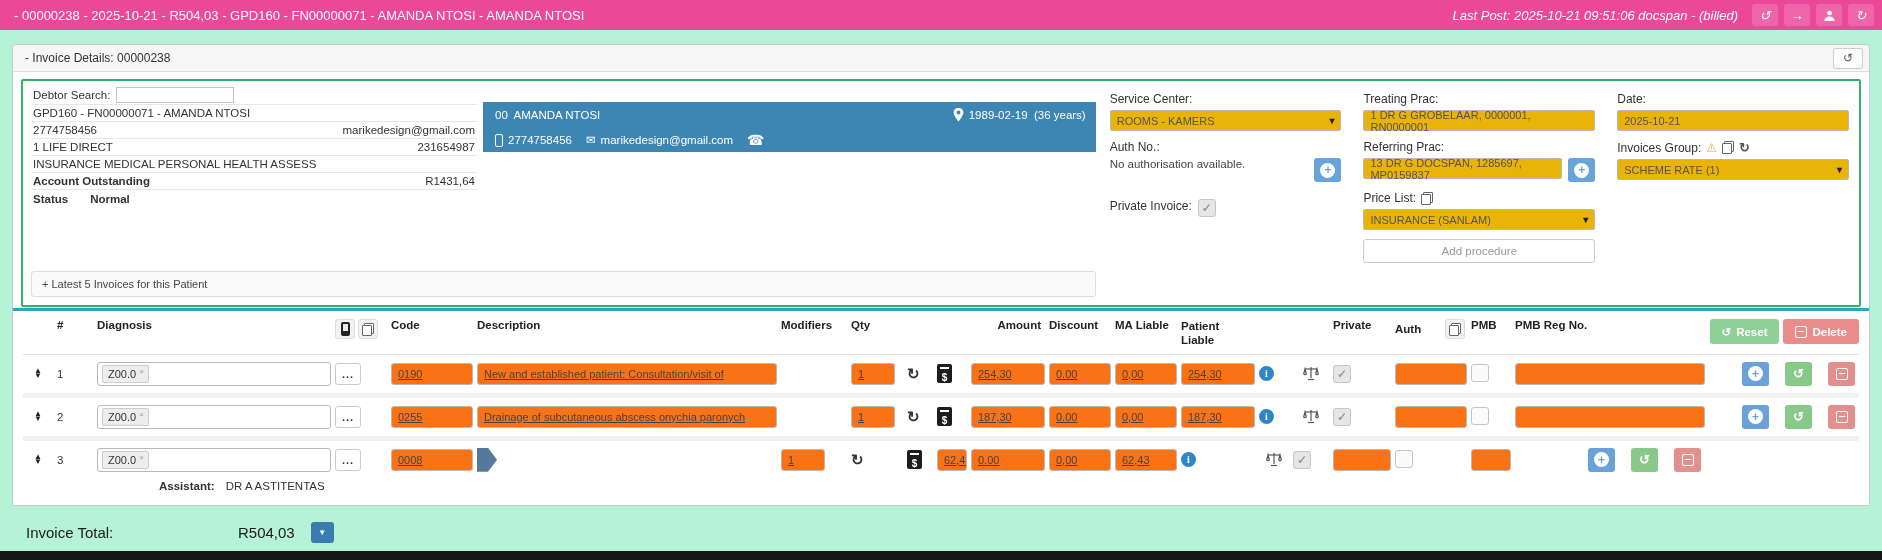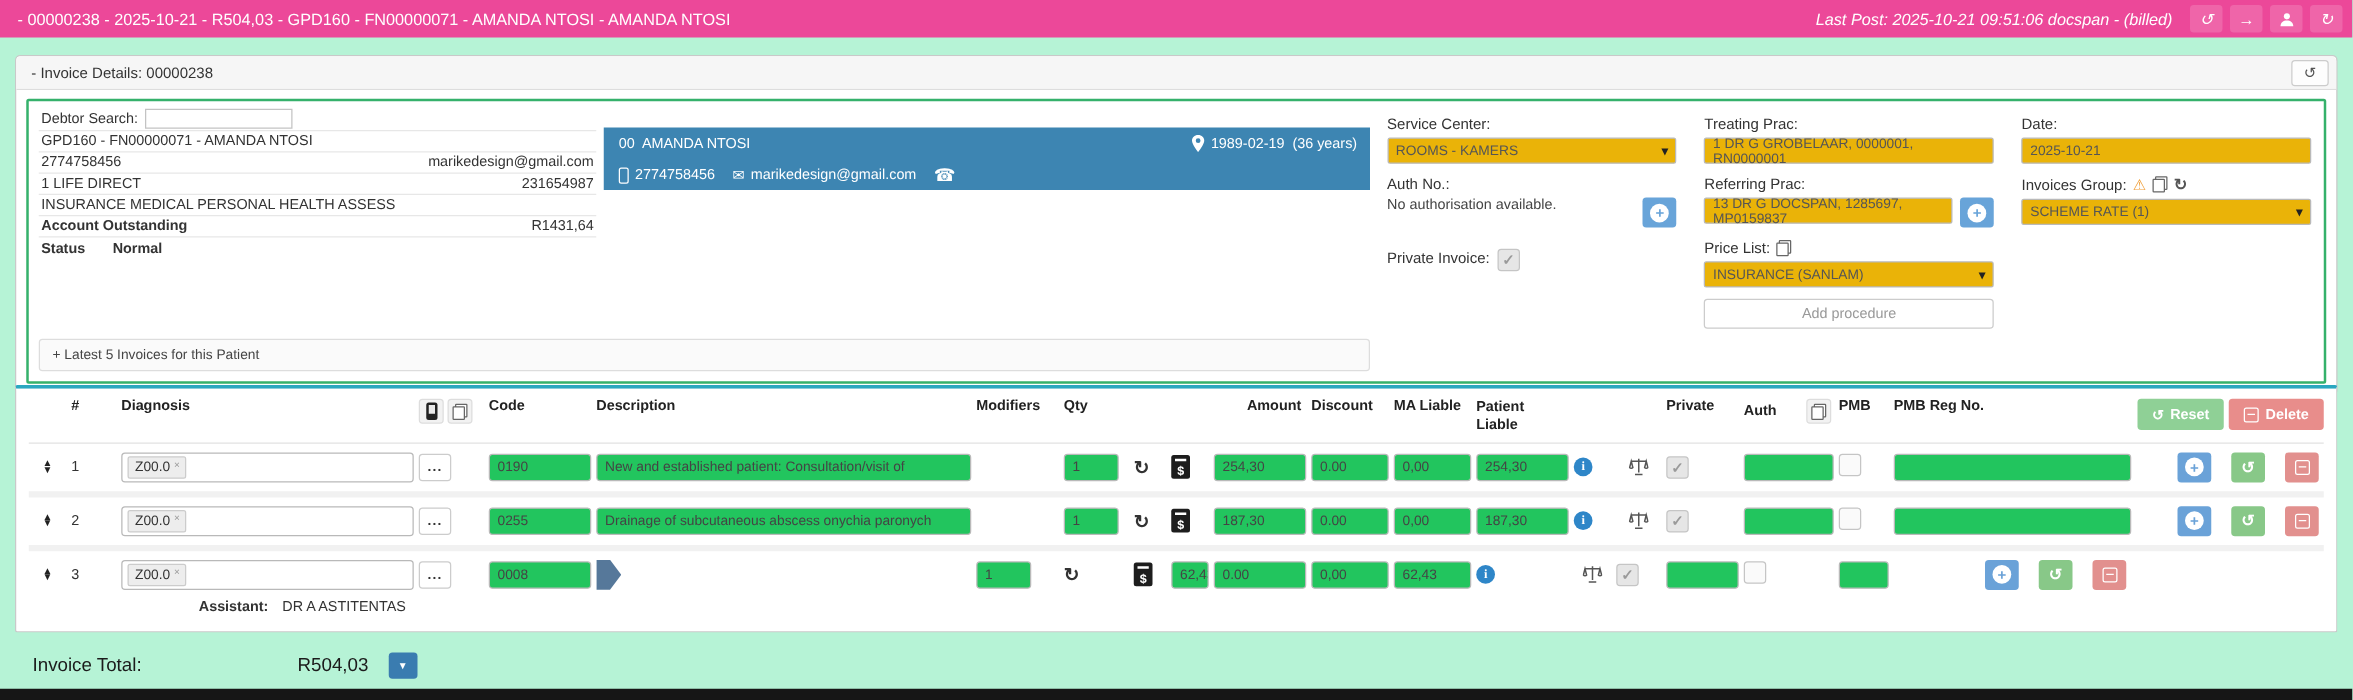--- a/index.html
+++ b/index.html
@@ -137,23 +137,23 @@
     background:#ededed; border:1px solid #ccc; border-radius:2px;
     font-size:11px; color:#333; padding:2px 4px 2px 5px; display:inline-flex; align-items:flex-start; gap:3px;
   }
   .chip .x { color:#999; font-size:8px; margin-top:-1px; cursor:pointer; }
   .dots-btn {
     width:26px; height:22px; border:1px solid #ccc; border-radius:3px; background:#fff;
     display:flex; align-items:center; justify-content:center; font-weight:bold; color:#333;
     letter-spacing:1px; cursor:pointer; font-size:11px;
   }
   .ro-input {
-    height:22px; background:#22c55e; border:1px solid #b9b9b9; border-radius:3px;
+    height:22px; background:#f97316; border:1px solid #b9b9b9; border-radius:3px;
     font-size:11px; color:#444; display:flex; align-items:center; padding:0 6px;
-    width:100%; overflow:hidden; white-space:nowrap;
+    width:100%; overflow:hidden; white-space:nowrap;text-decoration:underline;
   }
   .qty-input { width:44px; }
   .mod-flag {
     width:20px; height:24px; background:#56789a;
     clip-path:polygon(0 0,55% 0,100% 50%,55% 100%,0 100%);
   }
   .doc-icon {
     width:15px; height:19px; background:#1d1d1d; border-radius:2px;
     color:#fff; font-size:10px; font-weight:bold;
     display:flex; align-items:flex-end; justify-content:center; line-height:1.15;

